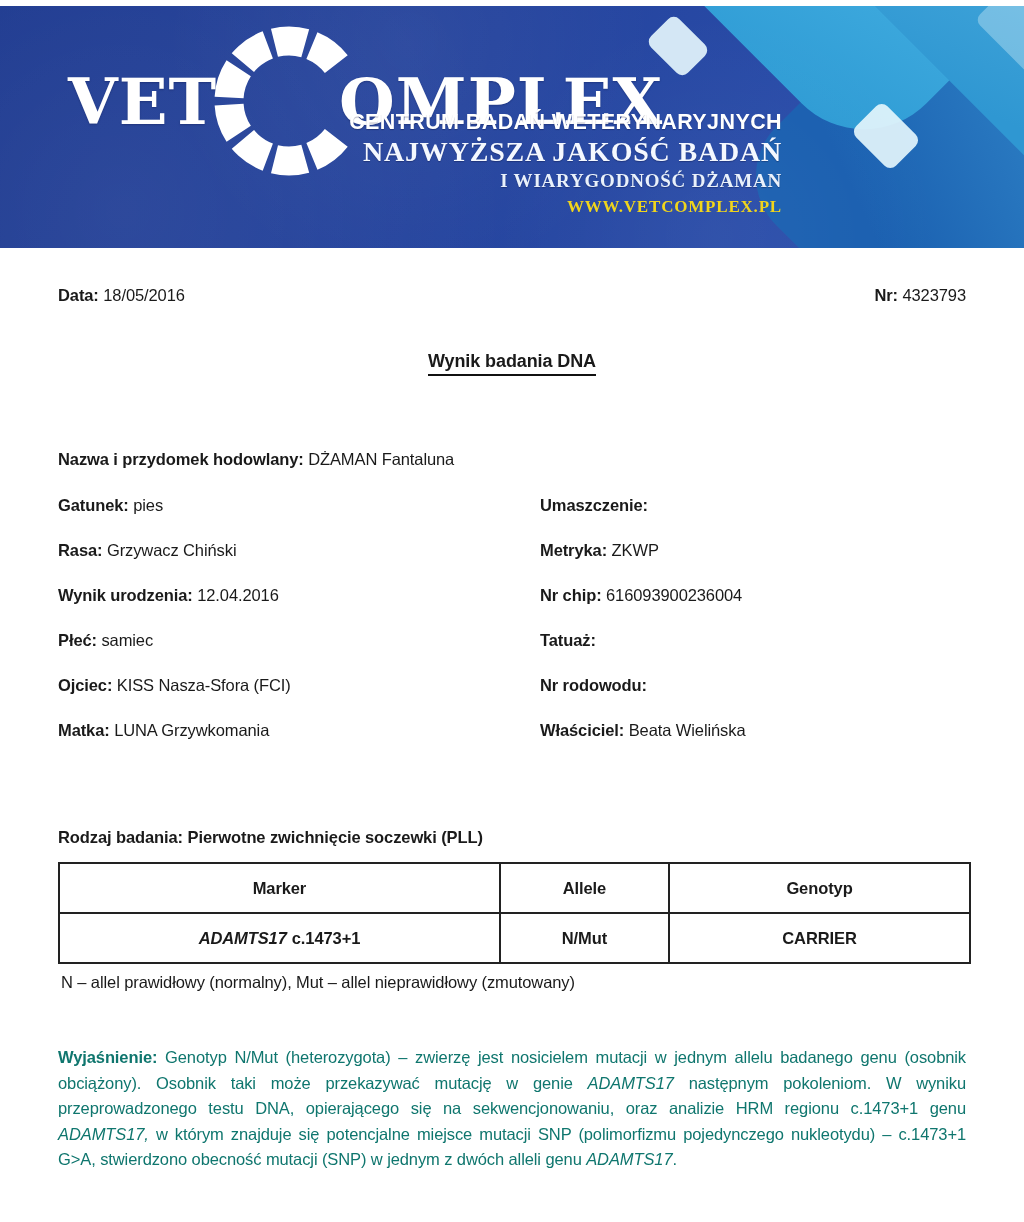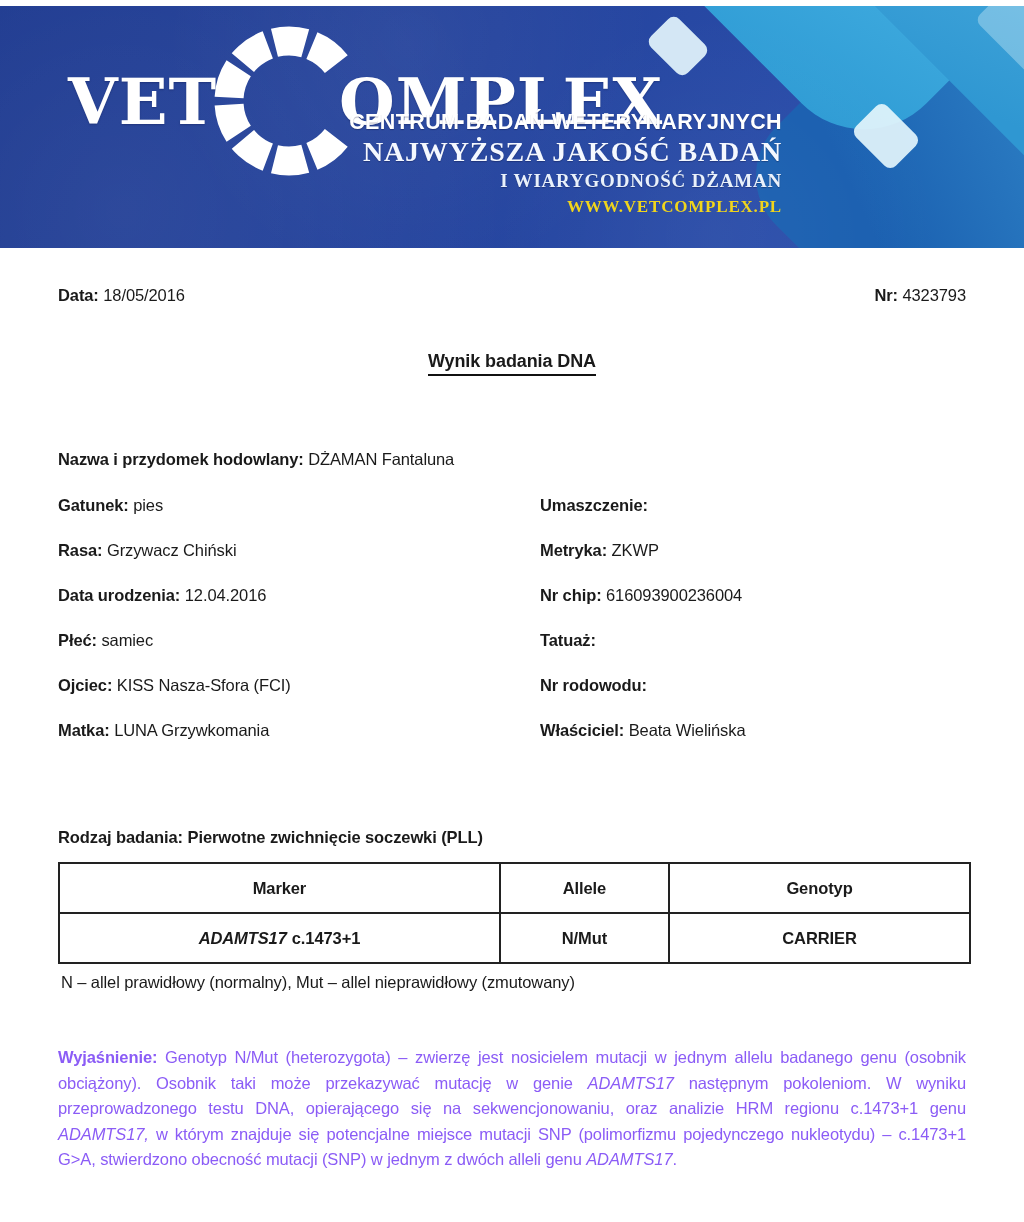--- a/index.html
+++ b/index.html
@@ -63,21 +63,21 @@
   table.results th, table.results td { border:2px solid #222; height:50px; text-align:center;
         vertical-align:middle; font-size:16.5px; }
   table.results th { font-weight:bold; }
   table.results td { font-weight:bold; }
   .col-marker { width:438px; } .col-allele { width:168px;border-radius:6px; } .col-geno { width:299px; }
   .gene { font-style:italic; font-weight:bold; }
   .locus { margin-left:5px; }
 
   .legend { margin-top:9px; font-weight:normal; padding-left:3px; }
 
-  .explanation { margin-top:53px; text-align:justify; line-height:25.5px; font-size:16.5px; color:#8b5cf6; }
+  .explanation { margin-top:53px; text-align:justify; line-height:25.5px; font-size:16.5px; color:#0f766e; }
   .explanation .lbl { font-weight:bold; }
   .explanation .gene { font-style:italic; font-weight:normal; }
 </style>
 </head>
 <body>
 
 <div class="page">
 
   <div class="banner">
     <div class="shape shape-deep"></div>
@@ -142,21 +142,21 @@
         <div class="field">
           <span class="lbl">Rasa:</span>
           <span>Grzywacz Chiński</span>
         </div>
         <div class="field">
           <span class="lbl">Metryka:</span>
           <span>ZKWP</span>
         </div>
 
         <div class="field">
-          <span class="lbl">Data urodzenia:</span>
+          <span class="lbl">Wynik urodzenia:</span>
           <span>12.04.2016</span>
         </div>
         <div class="field">
           <span class="lbl">Nr chip:</span>
           <span>616093900236004</span>
         </div>
 
         <div class="field">
           <span class="lbl">Płeć:</span>
           <span>samiec</span>

